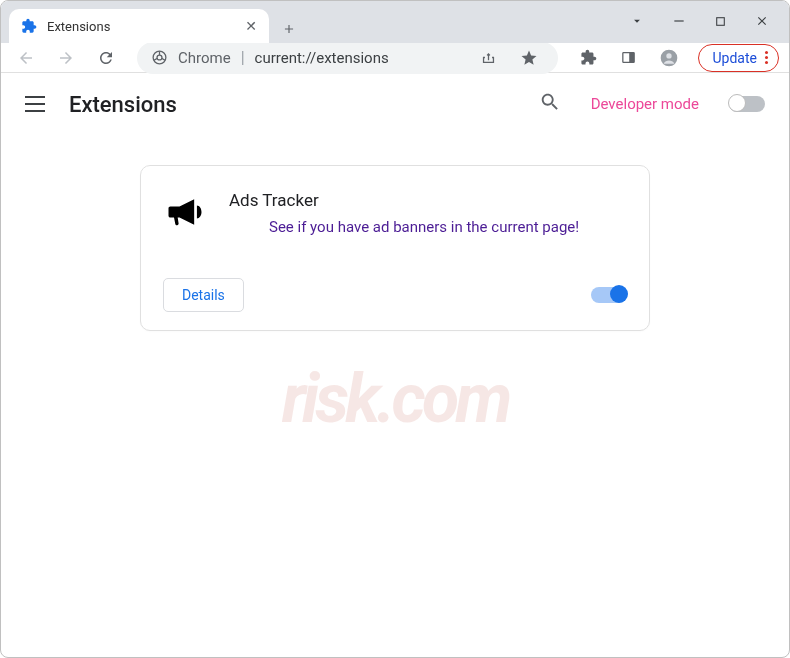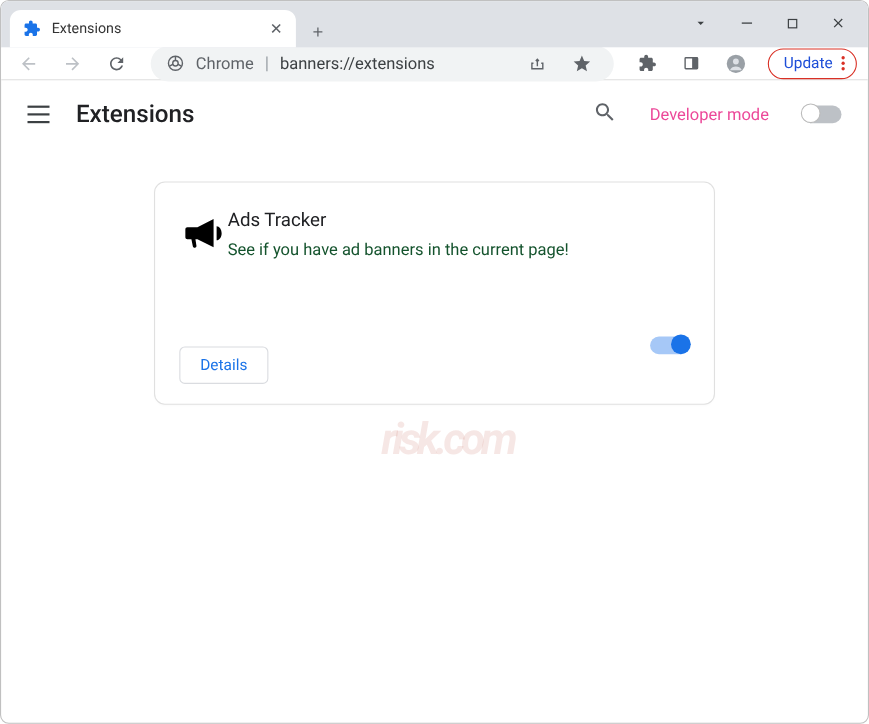--- a/index.html
+++ b/index.html
@@ -1,20 +1,20 @@
 <!DOCTYPE html>
 <html><head>
 <meta charset="utf-8">
 <style>
 * { margin: 0; padding: 0; box-sizing: border-box; font-family: -apple-system, BlinkMacSystemFont, "Segoe UI", Roboto, Arial, sans-serif; }
 body { width: 790px; height: 658px; background: #fff; border: 1px solid #c0c0c0; border-radius: 8px; overflow: hidden; position: relative; }
 
 
 .watermark { position: absolute; top: 50%; left: 50%; transform: translate(-50%, -50%); font-size: 120px; font-weight: 700; color: rgba(200,200,200,0.15); font-style: italic; pointer-events: none; z-index: 0; letter-spacing: -4px; white-space: nowrap; }
-.watermark .risk { color: rgba(180,60,40,0.12); font-size: 40px; display:block; text-align:right; }
+.watermark .risk { color: rgba(180,60,40,0.12); font-size: 68px; display:block; text-align:right; }
 
 
 .tabstrip { height: 42px; background: #dee1e6; display: flex; align-items: flex-end; padding: 8px 8px 0 8px; position: relative; }
 .tab { background: #fff; height: 34px; width: 260px; border-radius: 10px 10px 0 0; display: flex; align-items: center; padding: 0 12px; gap: 10px; position: relative; }
 .tab-icon { width: 16px; height: 16px; color: #1a73e8; }
 .tab-title { font-size: 13px; color: #333; flex: 1; }
 .tab-close { color: #5f6368; cursor: pointer; font-size: 14px; }
 .new-tab { width: 28px; height: 28px; display: flex; align-items: center; justify-content: center; color: #5f6368; margin-left: 6px; cursor: pointer; }
 .wincontrols { position: absolute; right: 8px; top: 0; height: 42px; display: flex; align-items: center; gap: 28px; padding-right: 12px; }
 .winbtn { color: #3c4043; cursor: pointer; }
@@ -41,26 +41,26 @@
 .page-title { font-size: 22px; color: #202124; font-weight: 500; }
 .hdr-spacer { flex: 1; }
 .search-icon { color: #5f6368; cursor: pointer; }
 .dev-label { font-size: 15px; color: #ec4899; margin-left: 10px; }
 .toggle-off { width: 36px; height: 16px; background: #bdc1c6; border-radius: 8px; position: relative; margin-left: 10px; cursor: pointer; }
 .toggle-off .knob { width: 18px; height: 18px; background: #fff; border: 1px solid #bbb; border-radius: 50%; position: absolute; left: -1px; top: -2px; }
 
 
 .content { padding: 30px 20px; display: flex; justify-content: center; position: relative; z-index: 1; }
 .card { width: 510px; background: #fff; border: 1px solid #e0e0e0; border-radius: 10px; padding: 24px 22px 18px 22px; box-shadow: 0 1px 2px rgba(0,0,0,0.02); }
-.card-top { display: flex; margin-bottom: 42px; }
+.card-top { display: flex; gap: 22px; margin-bottom: 42px; }
 .ext-icon { width: 44px; height: 44px; flex-shrink: 0; }
 .ext-name { font-size: 17px; color: #202124; margin-bottom: 8px; }
-.ext-desc { font-size: 15px; color: #14532d; }
+.ext-desc { font-size: 15px; color: #4c1d95; margin-left: 40px; }
 .card-bottom { display: flex; align-items: center; gap: 12px; }
-.card-btn { border: 1px solid #dadce0; background: #fff; color: #1a73e8; font-size: 14px; padding: 8px 18px; border-radius: 5px; cursor: pointer; margin-top: 37px; }
+.card-btn { border: 1px solid #dadce0; background: #fff; color: #1a73e8; font-size: 14px; padding: 8px 18px; border-radius: 5px; cursor: pointer; }
 .card-spacer { flex: 1; }
 .toggle-on { width: 36px; height: 16px; background: #a6c8f7; border-radius: 8px; position: relative; cursor: pointer; }
 .toggle-on .knob { width: 18px; height: 18px; background: #1a73e8; border-radius: 50%; position: absolute; right: -1px; top: -2px; }
 </style>
 </head>
 <body>
 
 <div class="watermark">PC<span class="risk">risk.com</span></div>
 
 <div class="tabstrip">
@@ -109,21 +109,21 @@
       </svg>
     </div>
   <div class="omnibox">
     <svg class="omni-icon" width="17" height="17" viewBox="0 0 24 24">
         <circle cx="12" cy="12" r="9" fill="none" stroke="currentColor" stroke-width="1.8"></circle>
         <circle cx="12" cy="12" r="3.5" fill="none" stroke="currentColor" stroke-width="1.8"></circle>
         <path d="M12 3 L12 8.5 M4 16 L9 13 M20 16 L15 13" stroke="currentColor" stroke-width="1.8"></path>
       </svg>
     <span class="omni-label">Chrome</span>
     <span class="omni-sep">|</span>
-    <span class="omni-url">banners://extensions</span>
+    <span class="omni-url">current://extensions</span>
     <span class="omni-spacer"></span>
     <span class="iconbtn">
         <svg width="17" height="17" viewBox="0 0 24 24">
           <path fill="none" stroke="currentColor" stroke-width="1.8" d="M14 9l-2-2-2 2m2-2v9M7 12H5v7h14v-7h-2"></path>
         </svg>
       </span>
     <span class="iconbtn">
         <svg width="18" height="18" viewBox="0 0 24 24">
           <path fill="currentColor" d="M12 17.27L18.18 21l-1.64-7.03L22 9.24l-7.19-.61L12 2 9.19 8.63 2 9.24l5.46 4.73L5.82 21z"></path>
         </svg>

